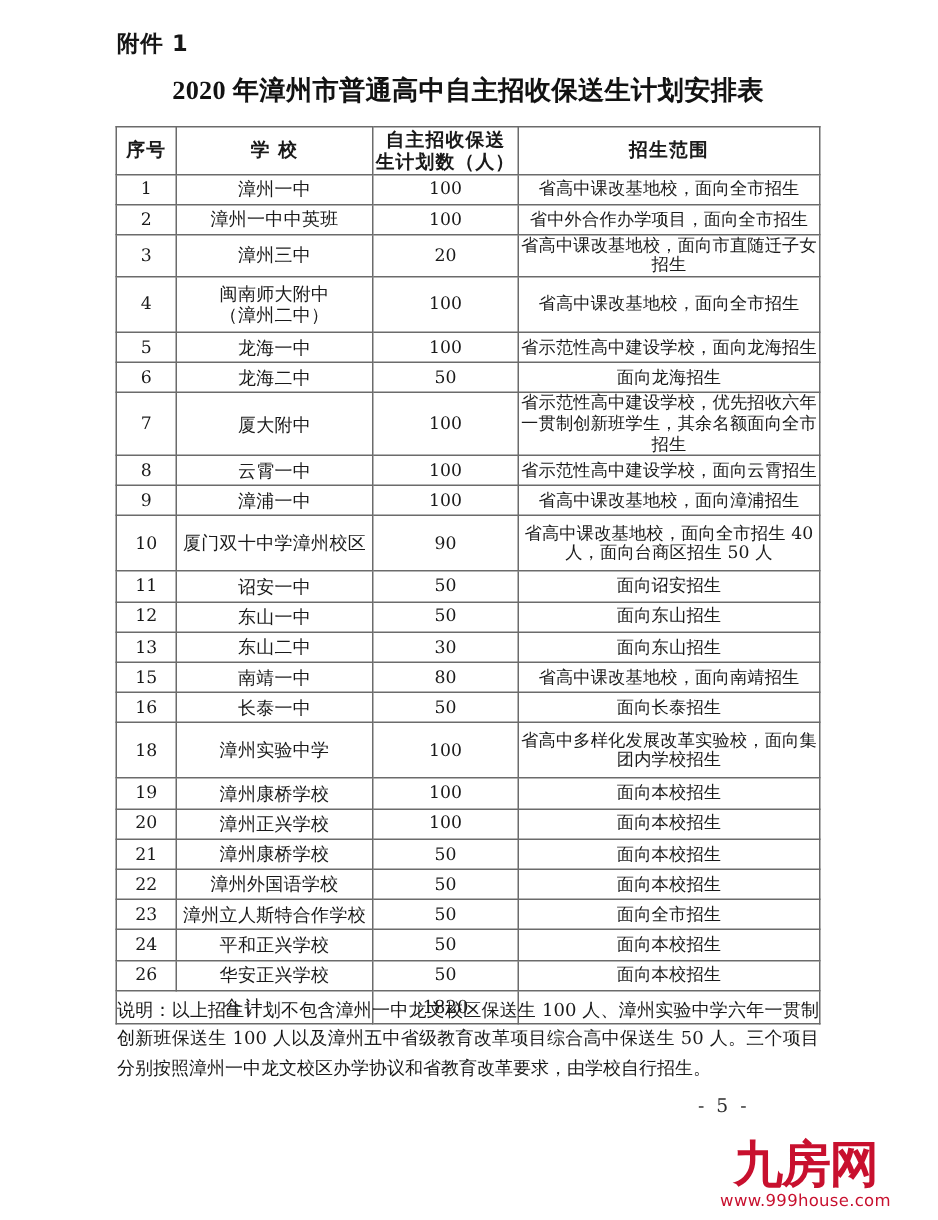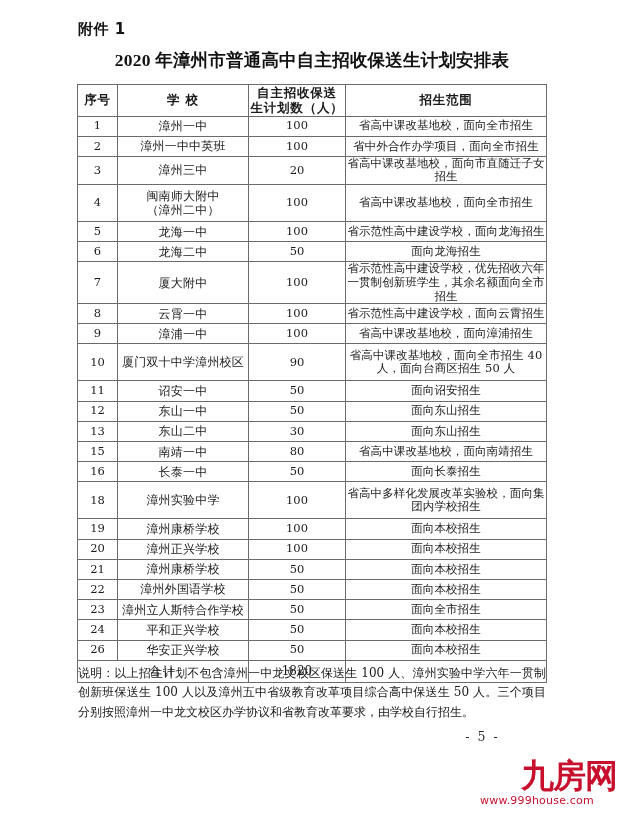--- a/index.html
+++ b/index.html
@@ -136,21 +136,20 @@
     user-select: none;
   }
   .wm-logo {
     font-family: "DejaVu Sans", "Liberation Sans", sans-serif;
     font-weight: bold;
     font-size: 33px;
     line-height: 1;
     letter-spacing: -1px;
     color: #c8102e;
     display: block;
-    text-align: right;
   }
   .wm-url {
     font-family: "DejaVu Sans", "Liberation Sans", sans-serif;
     font-size: 11px;
     letter-spacing: 0.2px;
     color: #c8102e;
     display: block;
     margin-top: 2px;
     text-align: center;
   }

